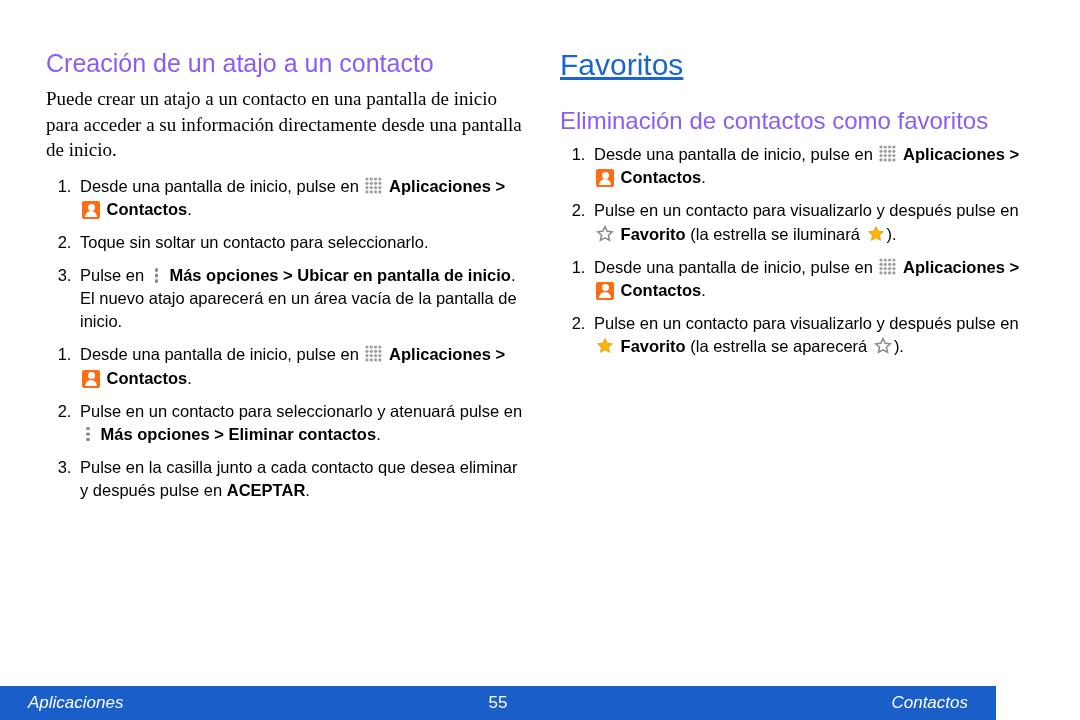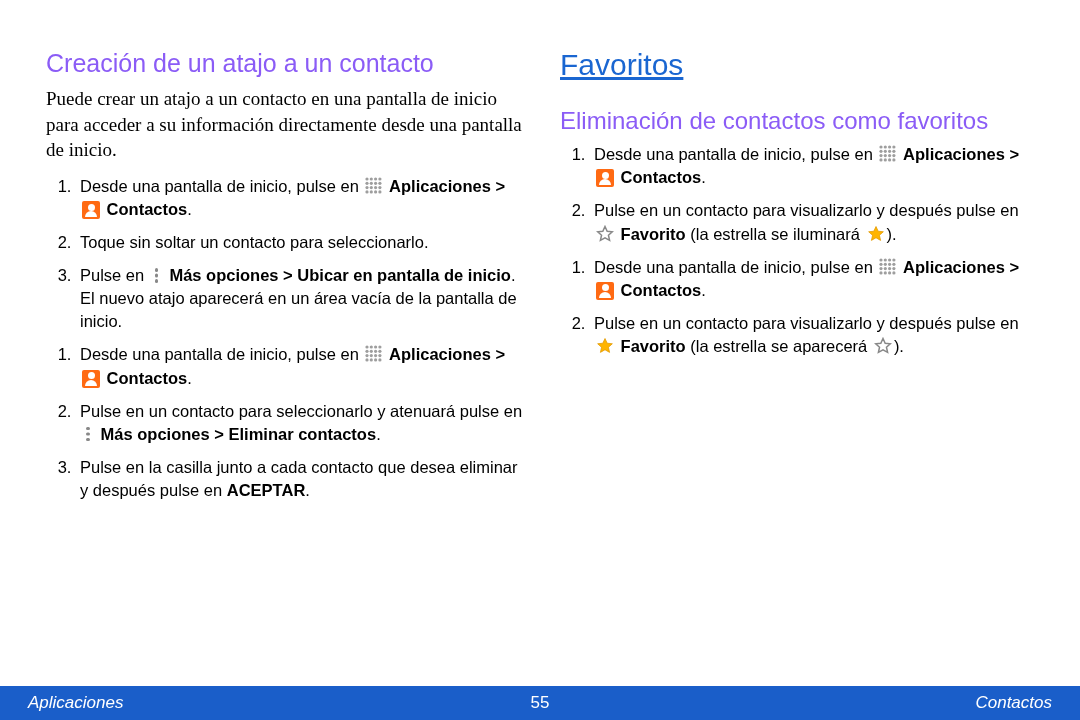--- a/index.html
+++ b/index.html
@@ -6,21 +6,21 @@
   html, body { width: 1080px; height: 720px; font-family: Arial, Helvetica, sans-serif; background: #fff; }
   .page { width: 1080px; height: 720px; position: relative; }
   .content { display: flex; padding: 48px 40px 0 46px; gap: 34px; height: 680px; }
   .col { flex: 1; }
   .h1 { color: #1a66d1; font-size: 30px; font-weight: 400; margin-bottom: 10px; line-height: 1.15; text-decoration: underline; }
   .h2 { color: #8b5cf6; font-size: 24px; font-weight: 400; margin-top: 24px; margin-bottom: 8px; line-height: 1.2; }
   .para { font-size: 19px; line-height: 1.35; color: #000; margin-bottom: 12px; font-family: Liberation Serif, serif; }
   ol { list-style: decimal; padding-left: 30px; }
   ol li { font-size: 16.5px; line-height: 1.4; color: #000; margin-bottom: 10px; padding-left: 4px; }
   b { font-weight: 700; }
-  .footer { position: absolute; left: 0; bottom: 0; width: 1080px; height: 34px; background: #1a5ec9; color: #fff; display: flex; align-items: center; justify-content: space-between; padding: 0 28px; font-style: italic; font-size: 17px; }
+  .footer { position: absolute; left: 0; bottom: 0; width: 996px; height: 34px; background: #1a5ec9; color: #fff; display: flex; align-items: center; justify-content: space-between; padding: 0 28px; font-style: italic; font-size: 17px; }
   .footer .center { position: absolute; left: 50%; transform: translateX(-50%); font-style: normal; }
 
   .icon { display: inline-block; vertical-align: -3px; margin: 0 2px; }
   .apps-icon { width: 17px; height: 17px; position: relative; vertical-align: -2px; }
   .apps-icon svg { display: block; }
   .contacts-icon { width: 18px; height: 18px; background: #ff6a13; border-radius: 2px; position: relative; vertical-align: -4px; }
   .contacts-icon::before { content: ""; position: absolute; top: 2.5px; left: 5.5px; width: 7px; height: 7px; background: #fff; border-radius: 50%; }
   .contacts-icon::after { content: ""; position: absolute; bottom: 2px; left: 3px; width: 12px; height: 6px; background: #fff; border-radius: 6px 6px 0 0; }
   .more-icon { width: 12px; height: 16px; position: relative; vertical-align: -2px; }
   .more-icon::before, .more-icon::after { content: ""; position: absolute; width: 3.5px; height: 3.5px; background: #888; border-radius: 50%; left: 4px; }

